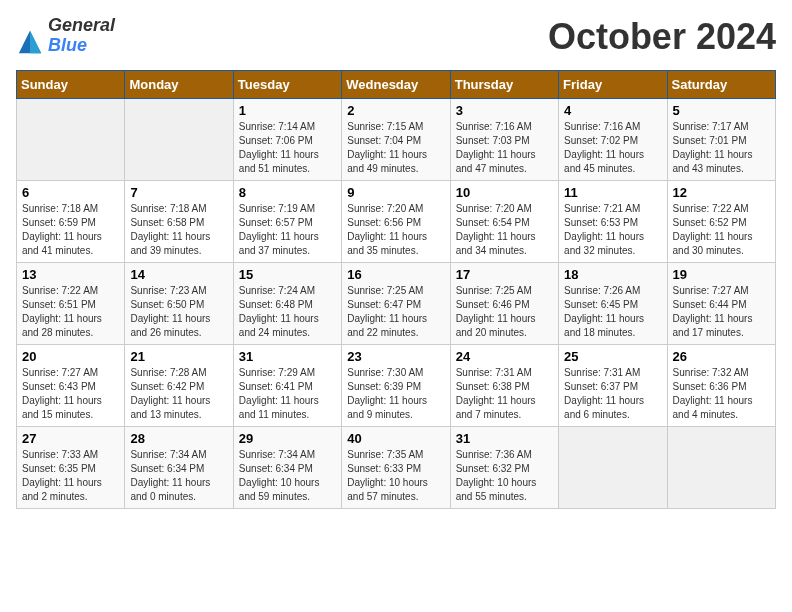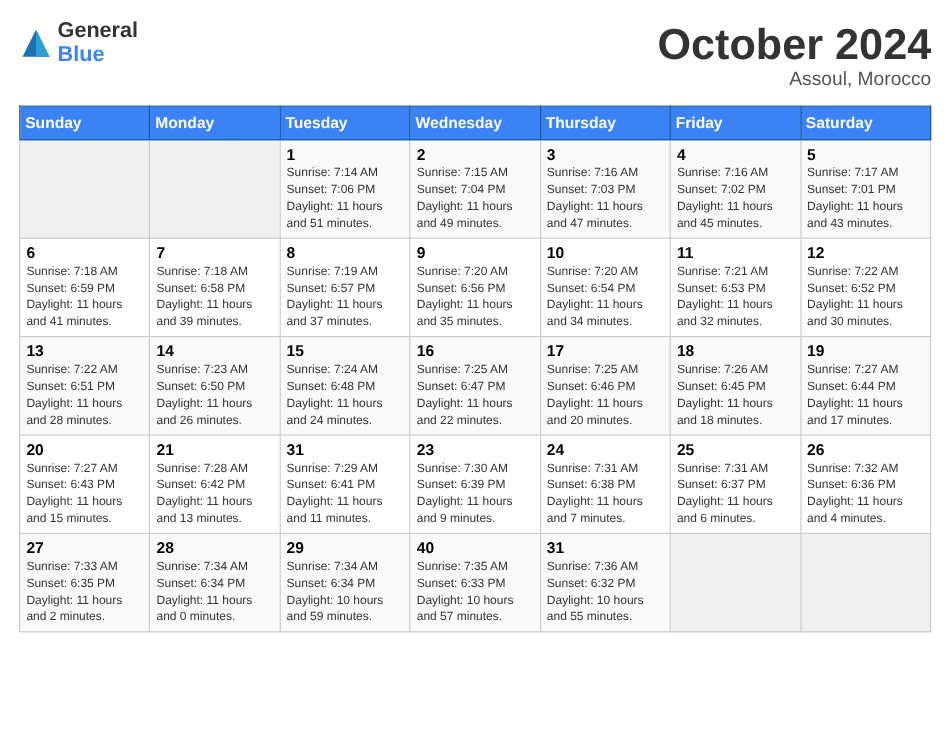--- a/index.html
+++ b/index.html
@@ -11,22 +11,23 @@
       padding: 16px;
     }
     .header {
       display: flex;
       justify-content: space-between;
       align-items: flex-start;
       margin-bottom: 12px;
     }
     .logo {
       display: flex;
-      align-items: center;
+      align-items: flex-end;
       gap: 4px;
+      font-style: italic;
     }
     .logo-text {
       font-size: 18px;
       font-weight: bold;
       line-height: 1.1;
     }
     .logo-general { color: #333; }
     .logo-blue { color: #3b82f6; }
     .logo-icon {
       width: 28px;
@@ -43,21 +44,21 @@
     .location {
       font-size: 16px;
       color: #555;
     }
     .calendar {
       width: 100%;
       border-collapse: collapse;
       font-size: 11px;
     }
     .calendar thead tr th {
-      background: #3b82f6;
+      background: #a16207;
       color: #fff;
       padding: 6px 4px;
       text-align: left;
       font-size: 13px;
       font-weight: 600;
       border: 1px solid #1a5a9a;
     }
     .calendar tbody tr td {
       border: 1px solid #ccc;
       vertical-align: top;
@@ -93,21 +94,20 @@
       <polygon points="20,4 36,36 4,36" fill="#1a6fb5"></polygon>
       <polygon points="20,4 36,36 20,36" fill="#2a9fd6"></polygon>
     </svg>
     <div class="logo-text">
       <span class="logo-general">General</span><br>
       <span class="logo-blue">Blue</span>
     </div>
   </div>
   <div class="title-block">
     <div class="month-title">October 2024</div>
-    <div class="location">Assoul, Morocco</div>
   </div>
 </div>
 
 <table class="calendar">
   <thead>
     <tr>
     <th>Sunday</th>
         <th>Monday</th>
         <th>Tuesday</th>
         <th>Wednesday</th>

